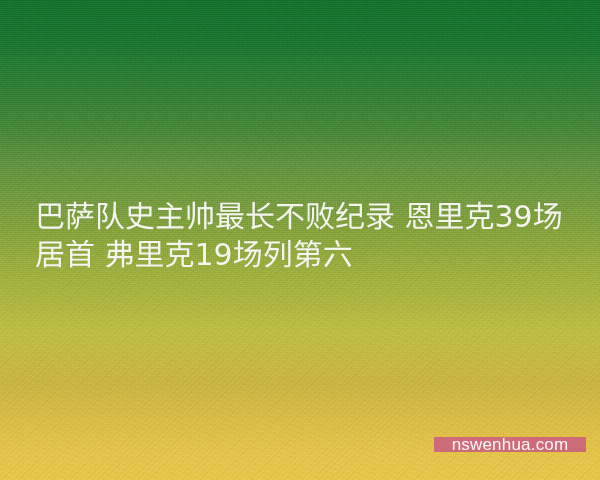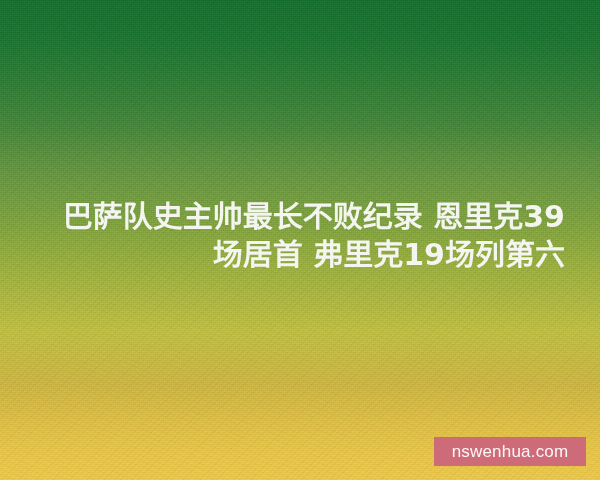--- a/index.html
+++ b/index.html
@@ -78,37 +78,37 @@
         rgba(255,255,255,0) 1px, rgba(255,255,255,0) 5px);
     pointer-events: none;
   }
 
   
   .headline {
     position: absolute;
     left: 35px;
     right: 35px;
     top: 198px;
-    text-align: right;
+    text-align: left;
     color: #f4f5ef;
     font-size: 30px;
     line-height: 38px;
-    font-weight: 700;
+    font-weight: 400;
     letter-spacing: 0px;
     white-space: pre-wrap;
     text-shadow: 0 0 1px rgba(0,0,0,.10);
   }
 
   
   .watermark {
     position: absolute;
     left: 434px;
     top: 437px;
     width: 152px;
-    height: 29px;
+    height: 15px;
     background: #cd6b78;
     display: flex;
     align-items: center;
     justify-content: center;
   }
 
   .watermark-label {
     color: #fbf7f7;
     font-size: 17px;
     line-height: 17px;

